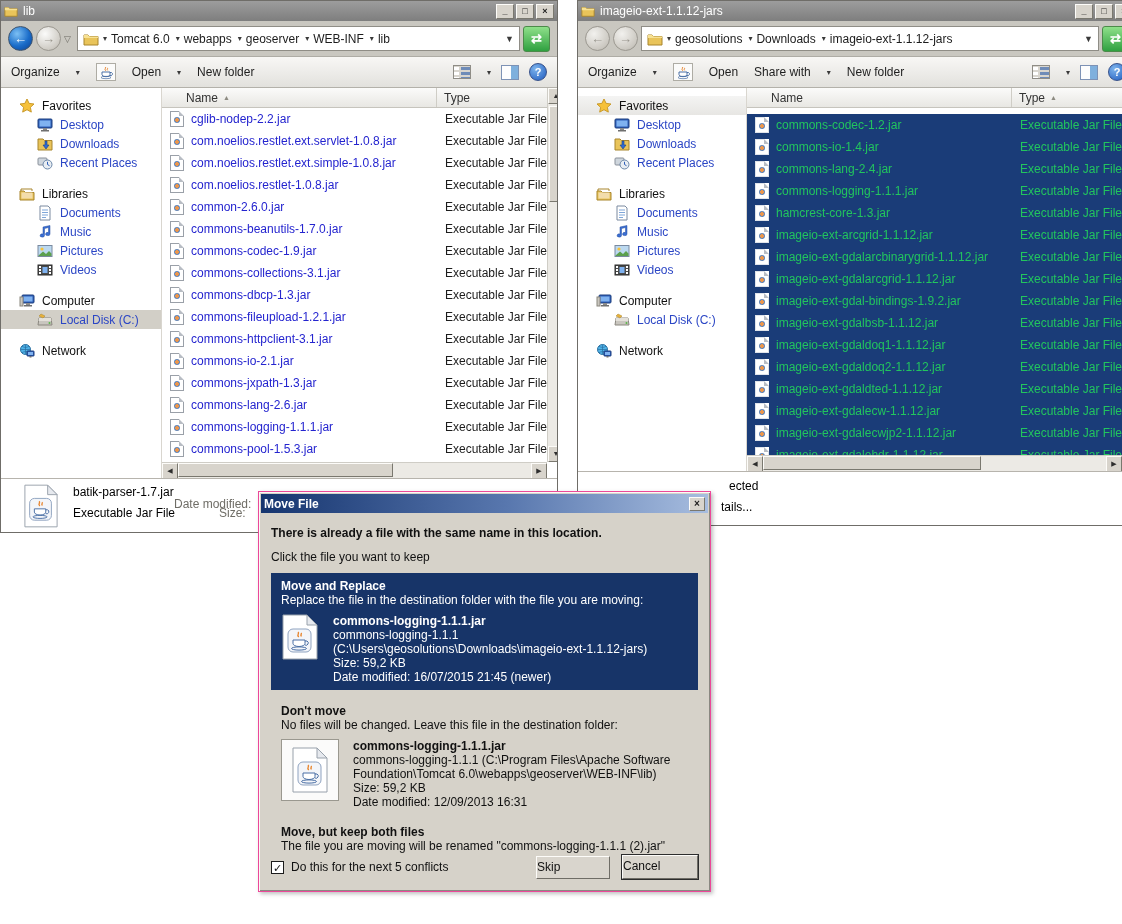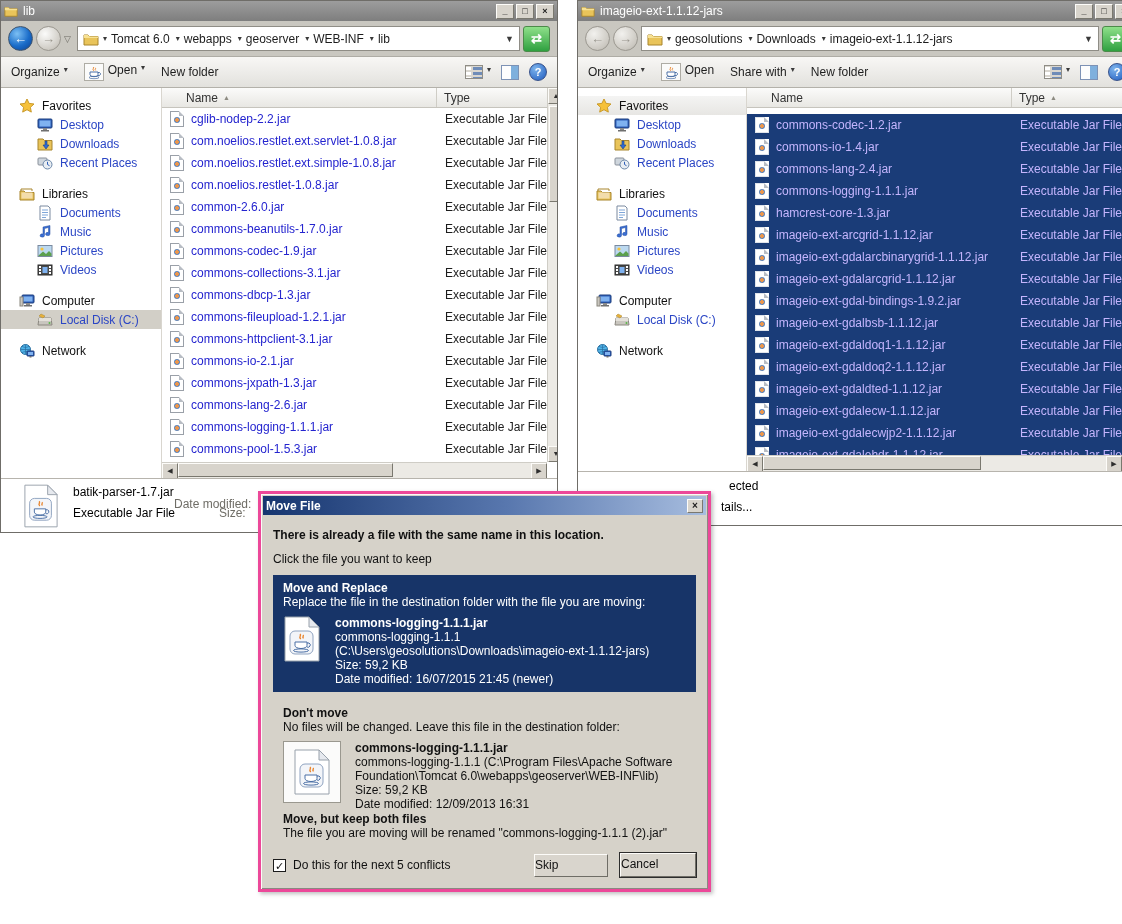--- a/index.html
+++ b/index.html
@@ -37,21 +37,21 @@
   .crumb .bsep { font-size:8px; color:#3a3a3a; }
   .crumb { margin-right:6px; }
   .addr-drop { margin-left:auto; font-size:9px; color:#3a3a3a; }
   .refreshbtn { width:27px; height:26px; flex:0 0 27px; border-radius:3px; text-align:center;
                 line-height:24px; color:#fff; font-weight:bold; font-size:13px;
                 background:linear-gradient(#8fe08a,#2fa040); border:1px solid #4c8a4a; }
 
   .toolbar { height:31px; flex:0 0 31px; display:flex; align-items:center; gap:16px;
              padding:0 10px; background:linear-gradient(#f8f7f5,#e2e1dd);
              border-bottom:1px solid #b3b1aa; color:#1e1e1e; }
-  .tb-item { display:flex; gap:4px; white-space:nowrap; }
+  .tb-item { display:flex; align-items:center; gap:16px; white-space:nowrap; }
   .dd { font-size:8px; color:#3a3a3a; }
   .tb-right { margin-left:auto; display:flex; align-items:center; gap:10px; }
   .cupbox { width:20px; height:18px; background:#fbfbfa; border:1px solid #aeaca4;
             display:flex; align-items:center; justify-content:center; }
   .views-ic { width:18px; height:14px; background:
       linear-gradient(#fff,#fff) 0 1px/5px 3px no-repeat,
       linear-gradient(#fff,#fff) 0 6px/5px 3px no-repeat,
       linear-gradient(#fff,#fff) 0 11px/5px 3px no-repeat,
       linear-gradient(#6f8cb8,#6f8cb8) 7px 1px/11px 3px no-repeat,
       linear-gradient(#6f8cb8,#6f8cb8) 7px 6px/11px 3px no-repeat,
@@ -85,21 +85,21 @@
          background:#fff; border:1px solid #9aa0a8; }
   .ric:before { content:""; position:absolute; right:-1px; top:-1px; border-style:solid;
                 border-width:0 5px 5px 0; border-color:#fff #fff #b8bdc4 #b8bdc4; }
   .ric:after { content:""; position:absolute; left:3px; top:5px; width:6px; height:6px;
                border-radius:50%; background:radial-gradient(#e8842c 40%, #4a6fa5 41%); opacity:.85; }
   .rname { margin-left:7px; width:246px; color:#2424cf; white-space:nowrap; overflow:hidden; }
   .win-right .rname { width:236px; }
   .rtype { padding-left:8px; color:#1c1c1c; white-space:nowrap; }
   .rows.selected { margin-top:6px; }
   .rows.selected .row { background:#1a3c78; }
-  .rows.selected .rname, .rows.selected .rtype { color:#c4b5fd; }
+  .rows.selected .rname, .rows.selected .rtype { color:#22c55e; }
   .rows.selected .ric { border-color:#dfe3ea; }
 
   .vscroll { position:absolute; right:0; top:0; bottom:16px; width:17px;
              background:#eceae5; border-left:1px solid #cfcdc6; }
   .hscroll { height:16px; flex:0 0 16px; background:#eceae5; border-top:1px solid #cfcdc6;
              display:flex; margin-right:17px; }
   .sbtn { width:16px; height:16px; background:#d8d4cc; border:1px solid;
           border-color:#fdfcf9 #7a786f #7a786f #fdfcf9; font-size:7px; color:#2d2d2d;
           text-align:center; line-height:14px; flex:0 0 16px; }
   .vthumb, .hthumb { background:#d8d4cc; border:1px solid; border-color:#fdfcf9 #7a786f #7a786f #fdfcf9; }
@@ -110,41 +110,41 @@
 
   .details { height:54px; flex:0 0 54px; background:#fff; border-top:1px solid #b7b4ad; position:relative; }
   .d-label { color:#6f6d66; }
   .abs { position:absolute; white-space:nowrap; }
 
   
   .jarbig { display:block; }
 
   
   .dialog { position:absolute; left:258px; top:491px; width:453px; height:401px; z-index:20;
-            background:#d6d2c9; border:3px solid #ec4899;
+            background:#d6d2c9; border:1px solid #ec4899;
             box-shadow: inset 1px 1px 0 #fbfaf7, inset -1px -1px 0 #8a8881, 2px 2px 4px rgba(0,0,0,.25); }
   .dlg-title { height:19px; margin:2px; display:flex; align-items:center; padding:0 3px;
                background:linear-gradient(90deg,#16356f,#5877ae 55%, #a7bddf); color:#fff; font-weight:bold; }
   .dlg-title .t { flex:1; }
   .dlg-close { width:16px; height:14px; background:#d8d4cc; border:1px solid;
                border-color:#fdfcf9 #7a786f #7a786f #fdfcf9; color:#1b1b1b; font-size:10px;
                line-height:11px; text-align:center; font-weight:bold; }
   .dlg-body { position:relative; padding:9px 12px 4px; color:#111; height:calc(100% - 23px); }
   .dlg-h1 { font-weight:bold; margin-top:2px; }
   .dlg-h2 { margin-top:10px; }
   .opt { cursor:pointer; }
   .opt-replace { margin-top:9px; background:#173468; color:#fff; padding:6px 10px 10px; height:117px; }
   .opt-title { font-weight:bold; }
   .filerow { display:flex; gap:14px; margin-top:7px; }
   .fr-lines { line-height:14px; }
   .fr-name { font-weight:bold; }
   .iconbox { width:58px; height:62px; background:#fbfbfa; border:1px solid #9a988f;
              display:flex; align-items:center; justify-content:center; flex:0 0 58px; }
   .opt-dont { margin-top:14px; padding:0 10px; }
-  .opt-keep { margin-top:1px; padding:0 10px; }
+  .opt-keep { margin-top:16px; padding:0 10px; }
   .dlg-bottom { position:absolute; left:12px; right:12px; bottom:12px; display:flex; align-items:center; }
   .chk { width:13px; height:13px; background:#fff; border:1px solid #1c1c1c; font-size:11px;
          line-height:12px; text-align:center; color:#111; flex:0 0 13px; }
   .chk-label { margin-left:7px; }
   .btn { width:74px; height:23px; margin-left:12px; background:#d9d5cd; color:#111;
          border:1px solid; border-color:#fdfcf9 #6f6d66 #6f6d66 #fdfcf9;
          text-align:left; line-height:21px; }
   .btn-default { outline:1px solid #2d2d2d; height:24px; width:76px; }
   .spacer { flex:1; }
   .i16 { width:16px; height:16px; flex:0 0 16px; }

